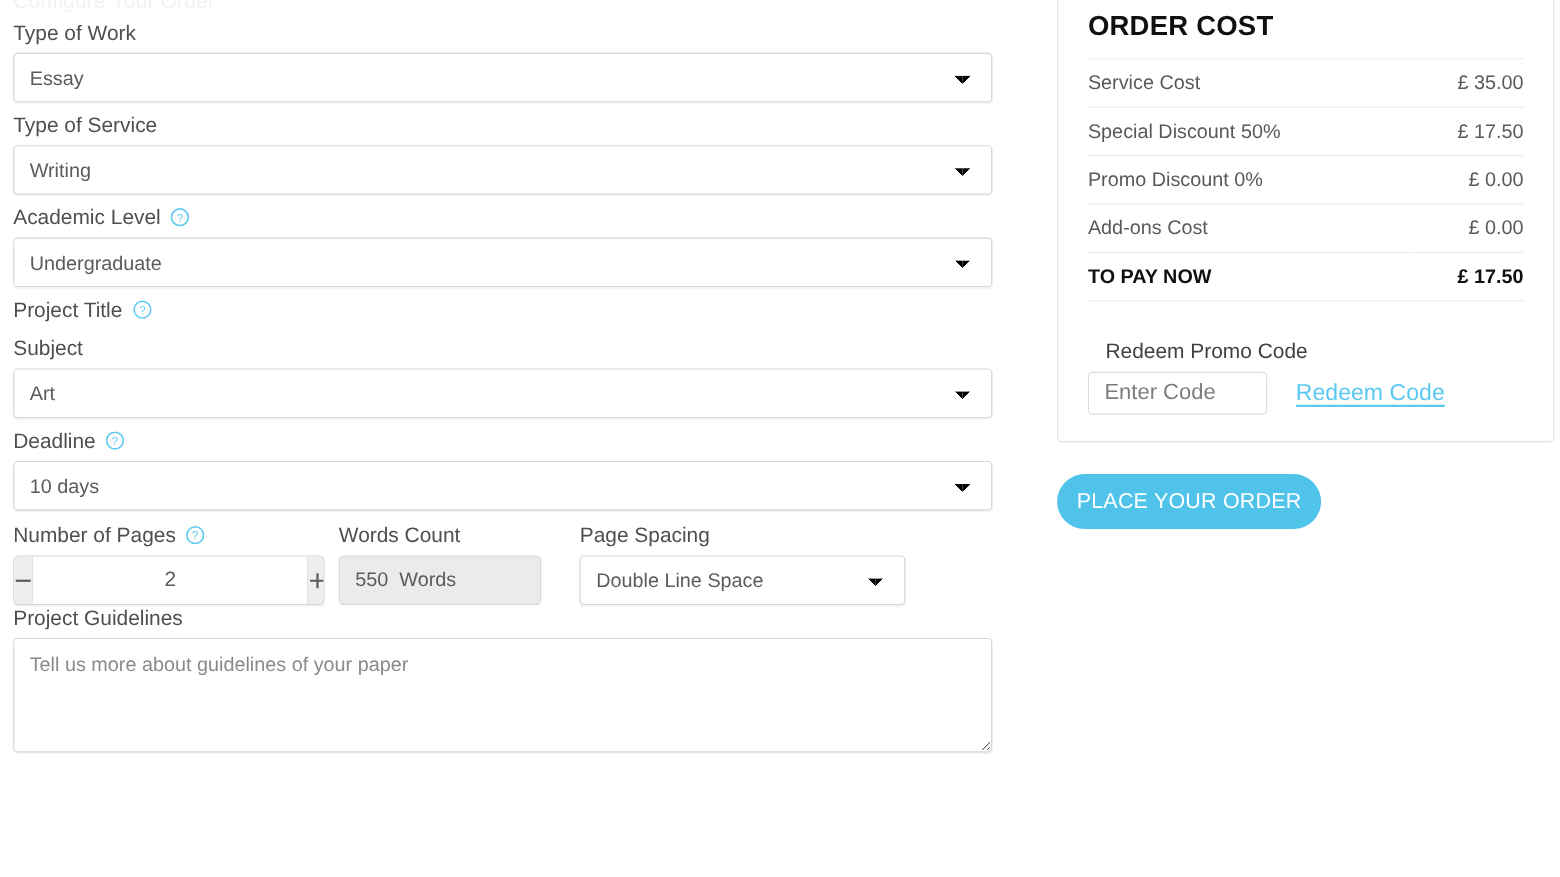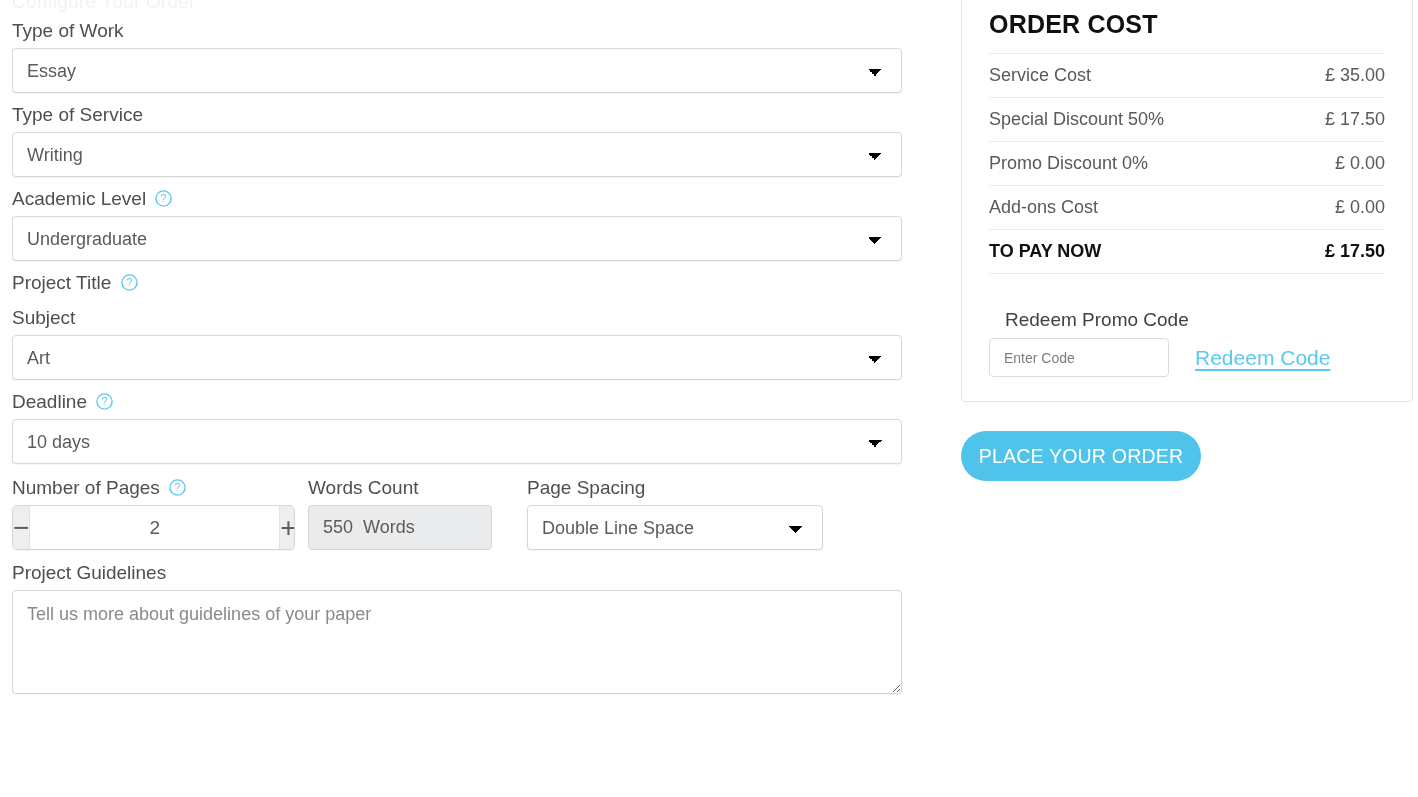--- a/index.html
+++ b/index.html
@@ -85,21 +85,21 @@
     background-size: 7px 7px, 7px 7px;
     background-repeat: no-repeat;
   }
 
   
   .row-3 {
     display: flex;
     align-items: flex-end;
     gap: 0;
     margin-top: 11px;
-    margin-bottom: 10px;
+    margin-bottom: 0;
   }
   .col-pages  { width: 296px; }
   .col-words  { width: 219px; }
   .col-space  { width: 375px; }
 
   
   .stepper {
     display: flex;
     width: 283px;
     height: 45px;
@@ -210,25 +210,25 @@
   .cost-table tr.last-line { border-top: 1px solid #ececec; height: 0; }
 
   .promo-title {
     font-size: 19px;
     color: #414141;
     margin: 14px 0 6px 16px;
     line-height: 25px;
   }
   .promo-row { display: flex; align-items: center; }
   .promo-input {
-    width: 180px;
+    width: 163px;
     height: 39px;
     padding: 0 14px;
     font-family: "Liberation Sans", sans-serif;
-    font-size: 14px;
+    font-size: 20px;
     color: #5b5b5b;
     background: #fff;
     border: 1px solid #dcdcdc;
     border-radius: 4px;
     outline: none;
   }
   .promo-input::placeholder { color: #7d7d7d; }
   .redeem-link {
     margin-left: 26px;
     font-size: 21px;

